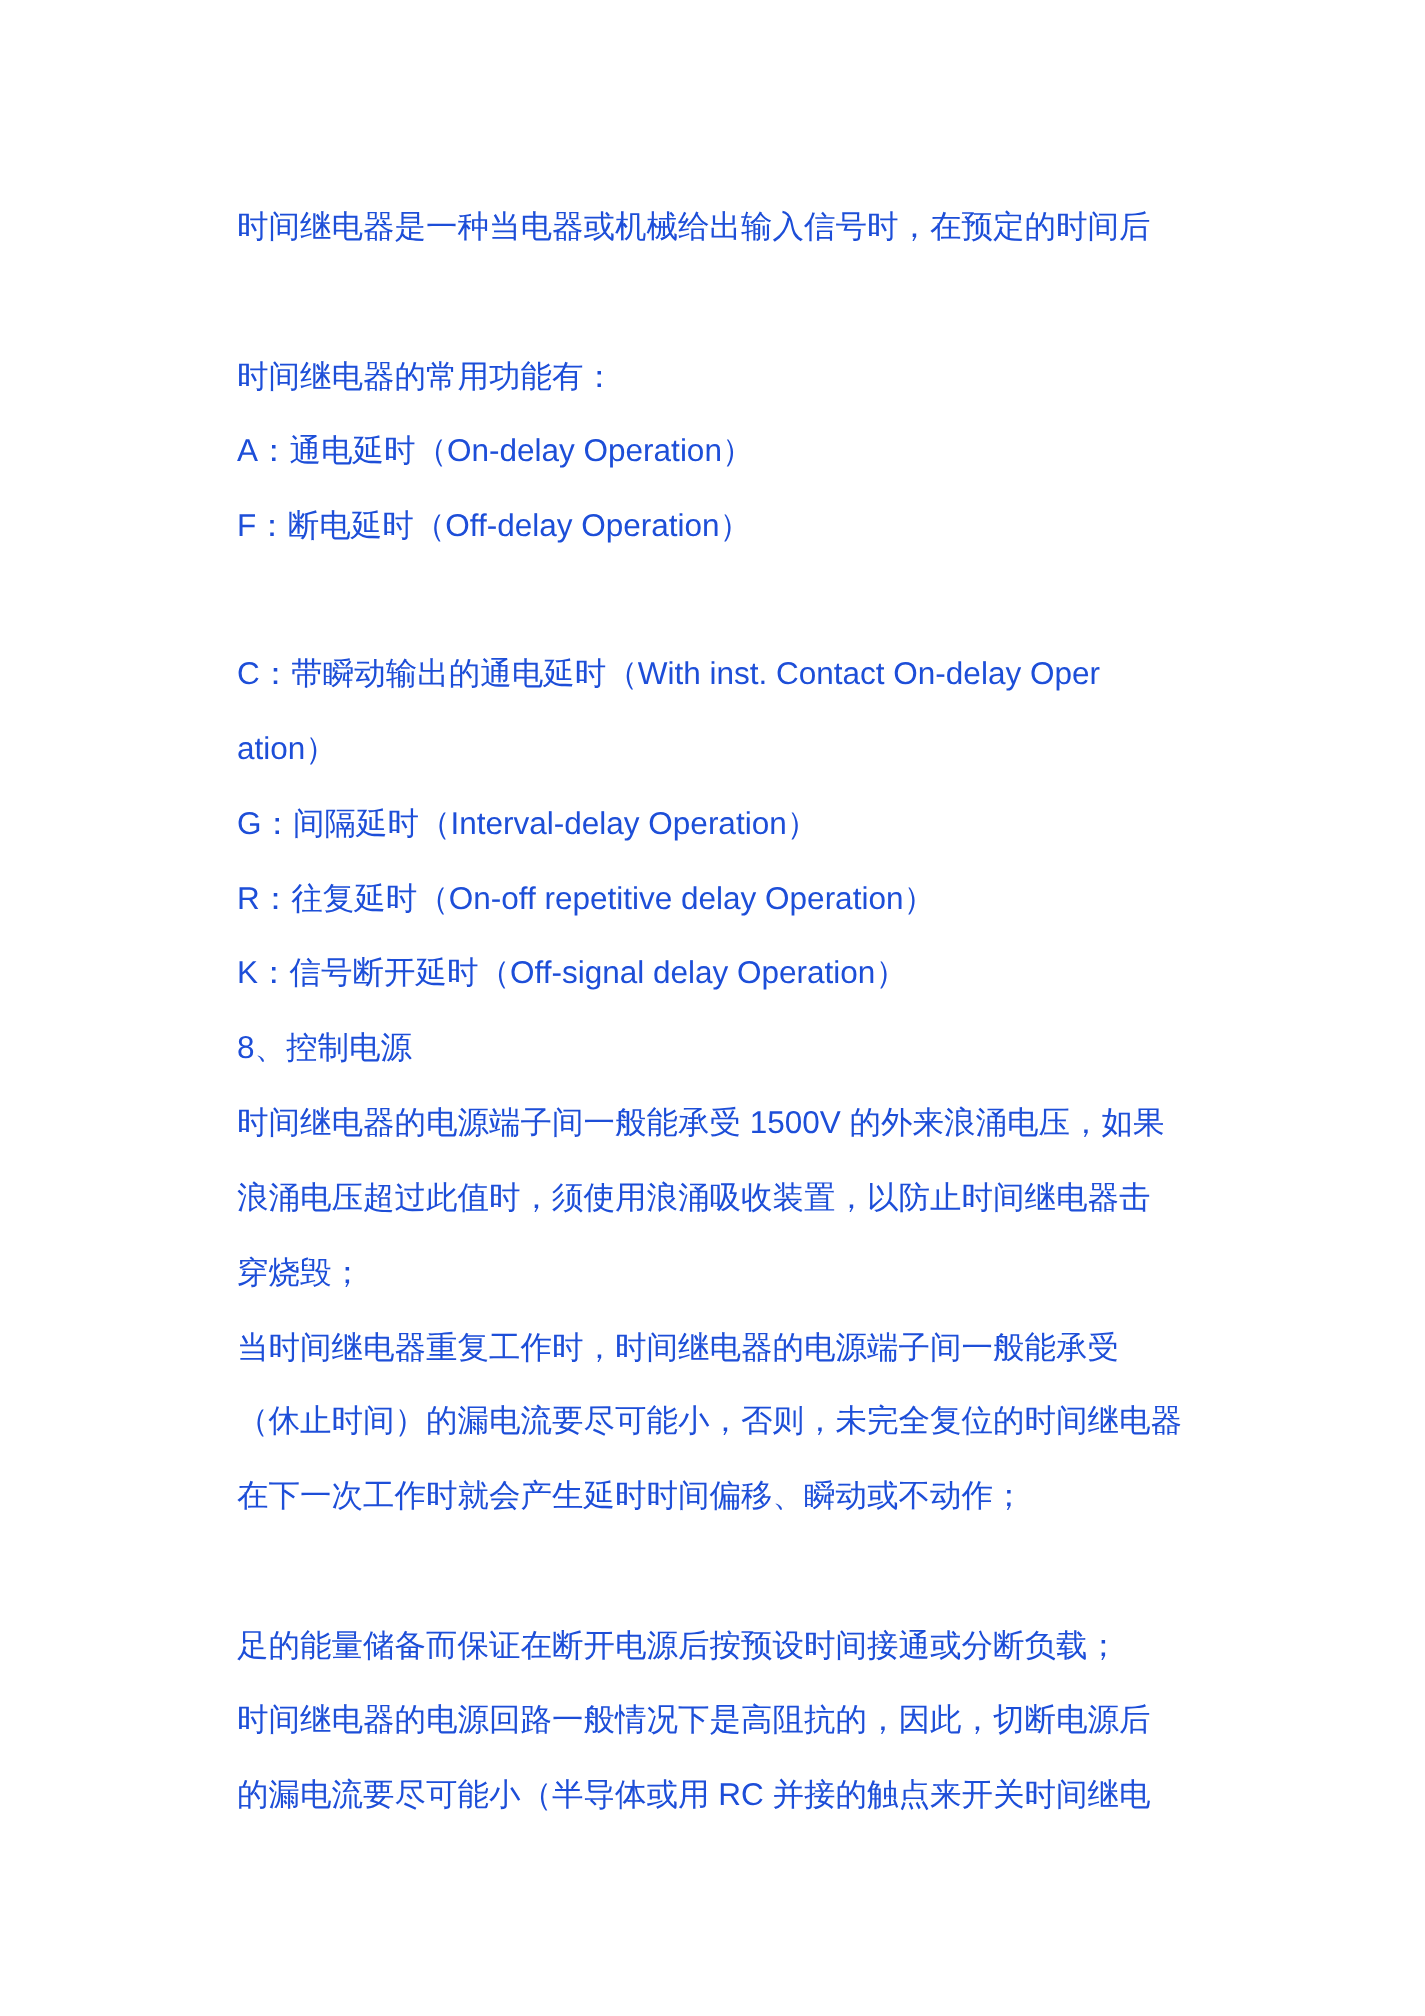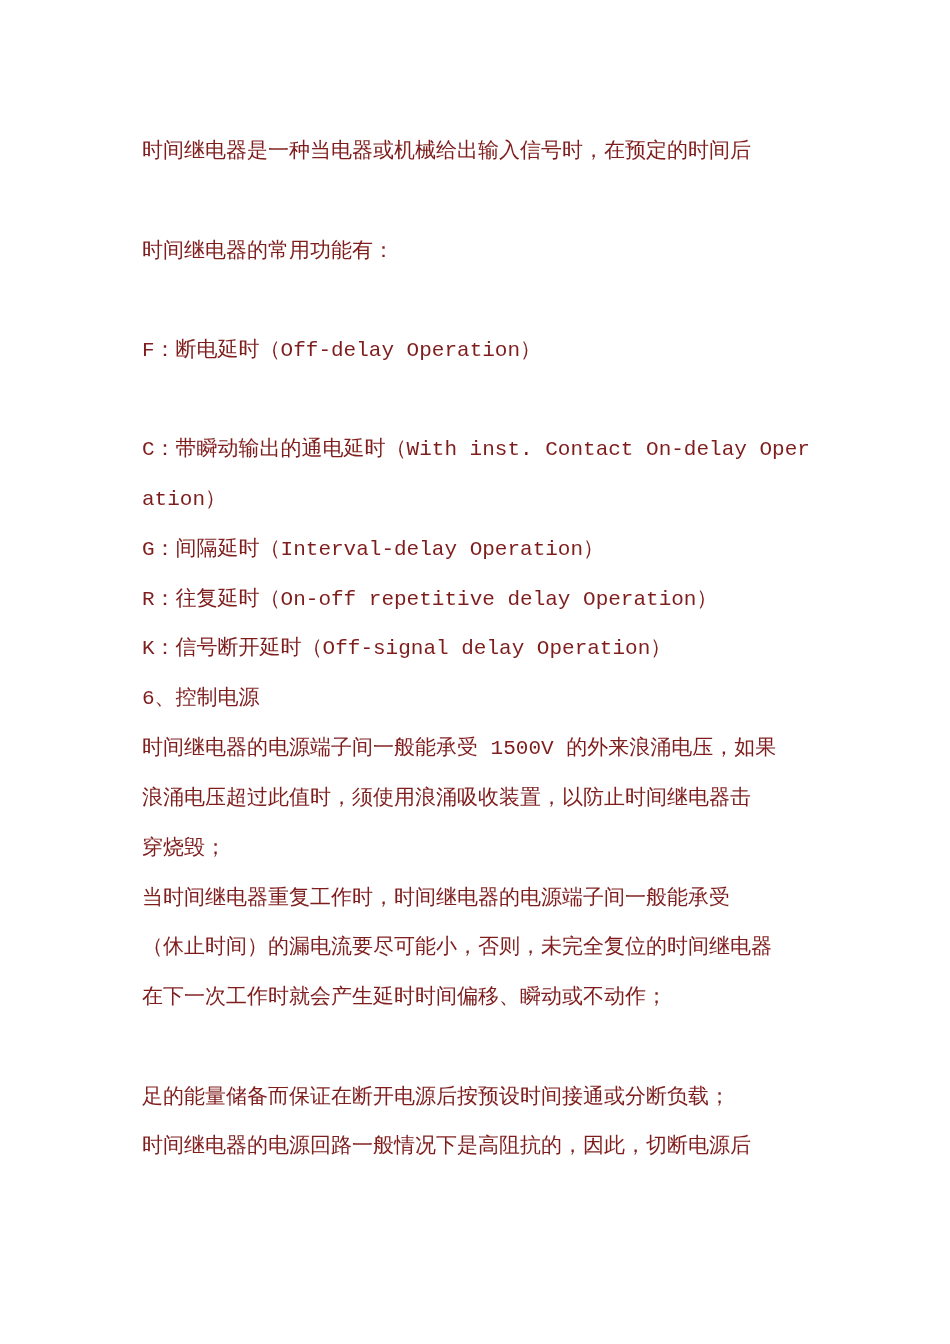--- a/index.html
+++ b/index.html
@@ -1,40 +1,42 @@
 <!DOCTYPE html>
 <html><head>
   <meta charset="utf-8">
   <style>
     html, body { margin: 0; padding: 0; background: #ffffff; }
     body { width: 950px; height: 1344px; position: relative; overflow: hidden; }
     .page {
       position: absolute; left: 0; top: 0; width: 950px; height: 1344px; background: #ffffff;
     }
     .line {
-      position: absolute; left: 142px;
-      font-family: Liberation Mono, monospace;
-      font-size: 21px; color: #7f1d1d; white-space: nowrap;
+      position: absolute; left: 158px;
+      font-family: Liberation Sans, sans-serif;
+      font-size: 21px; color: #1d4ed8; white-space: nowrap;
       line-height: 26px;
     }
   </style>
 </head>
 <body>
 
 <div class="page">
   <div class="line" style="top:139px">时间继电器是一种当电器或机械给出输入信号时，在预定的时间后</div>
   <div class="line" style="top:239px">时间继电器的常用功能有：</div>
+  <div class="line" style="top:288px">A：通电延时（On-delay Operation）</div>
   <div class="line" style="top:338px">F：断电延时（Off-delay Operation）</div>
   <div class="line" style="top:437px">C：带瞬动输出的通电延时（With inst. Contact On-delay Oper</div>
   <div class="line" style="top:487px">ation）</div>
   <div class="line" style="top:537px">G：间隔延时（Interval-delay Operation）</div>
   <div class="line" style="top:587px">R：往复延时（On-off repetitive delay Operation）</div>
   <div class="line" style="top:636px">K：信号断开延时（Off-signal delay Operation）</div>
-  <div class="line" style="top:686px">6、控制电源</div>
+  <div class="line" style="top:686px">8、控制电源</div>
   <div class="line" style="top:736px">时间继电器的电源端子间一般能承受 1500V 的外来浪涌电压，如果</div>
   <div class="line" style="top:786px">浪涌电压超过此值时，须使用浪涌吸收装置，以防止时间继电器击</div>
   <div class="line" style="top:836px">穿烧毁；</div>
   <div class="line" style="top:886px">当时间继电器重复工作时，时间继电器的电源端子间一般能承受</div>
   <div class="line" style="top:935px">（休止时间）的漏电流要尽可能小，否则，未完全复位的时间继电器</div>
   <div class="line" style="top:985px">在下一次工作时就会产生延时时间偏移、瞬动或不动作；</div>
   <div class="line" style="top:1134px">时间继电器的电源回路一般情况下是高阻抗的，因此，切断电源后</div>
   <div class="line" style="top:1085px">足的能量储备而保证在断开电源后按预设时间接通或分断负载；</div>
+  <div class="line" style="top:1184px">的漏电流要尽可能小（半导体或用 RC 并接的触点来开关时间继电</div>
 </div>
 
 </body></html>

